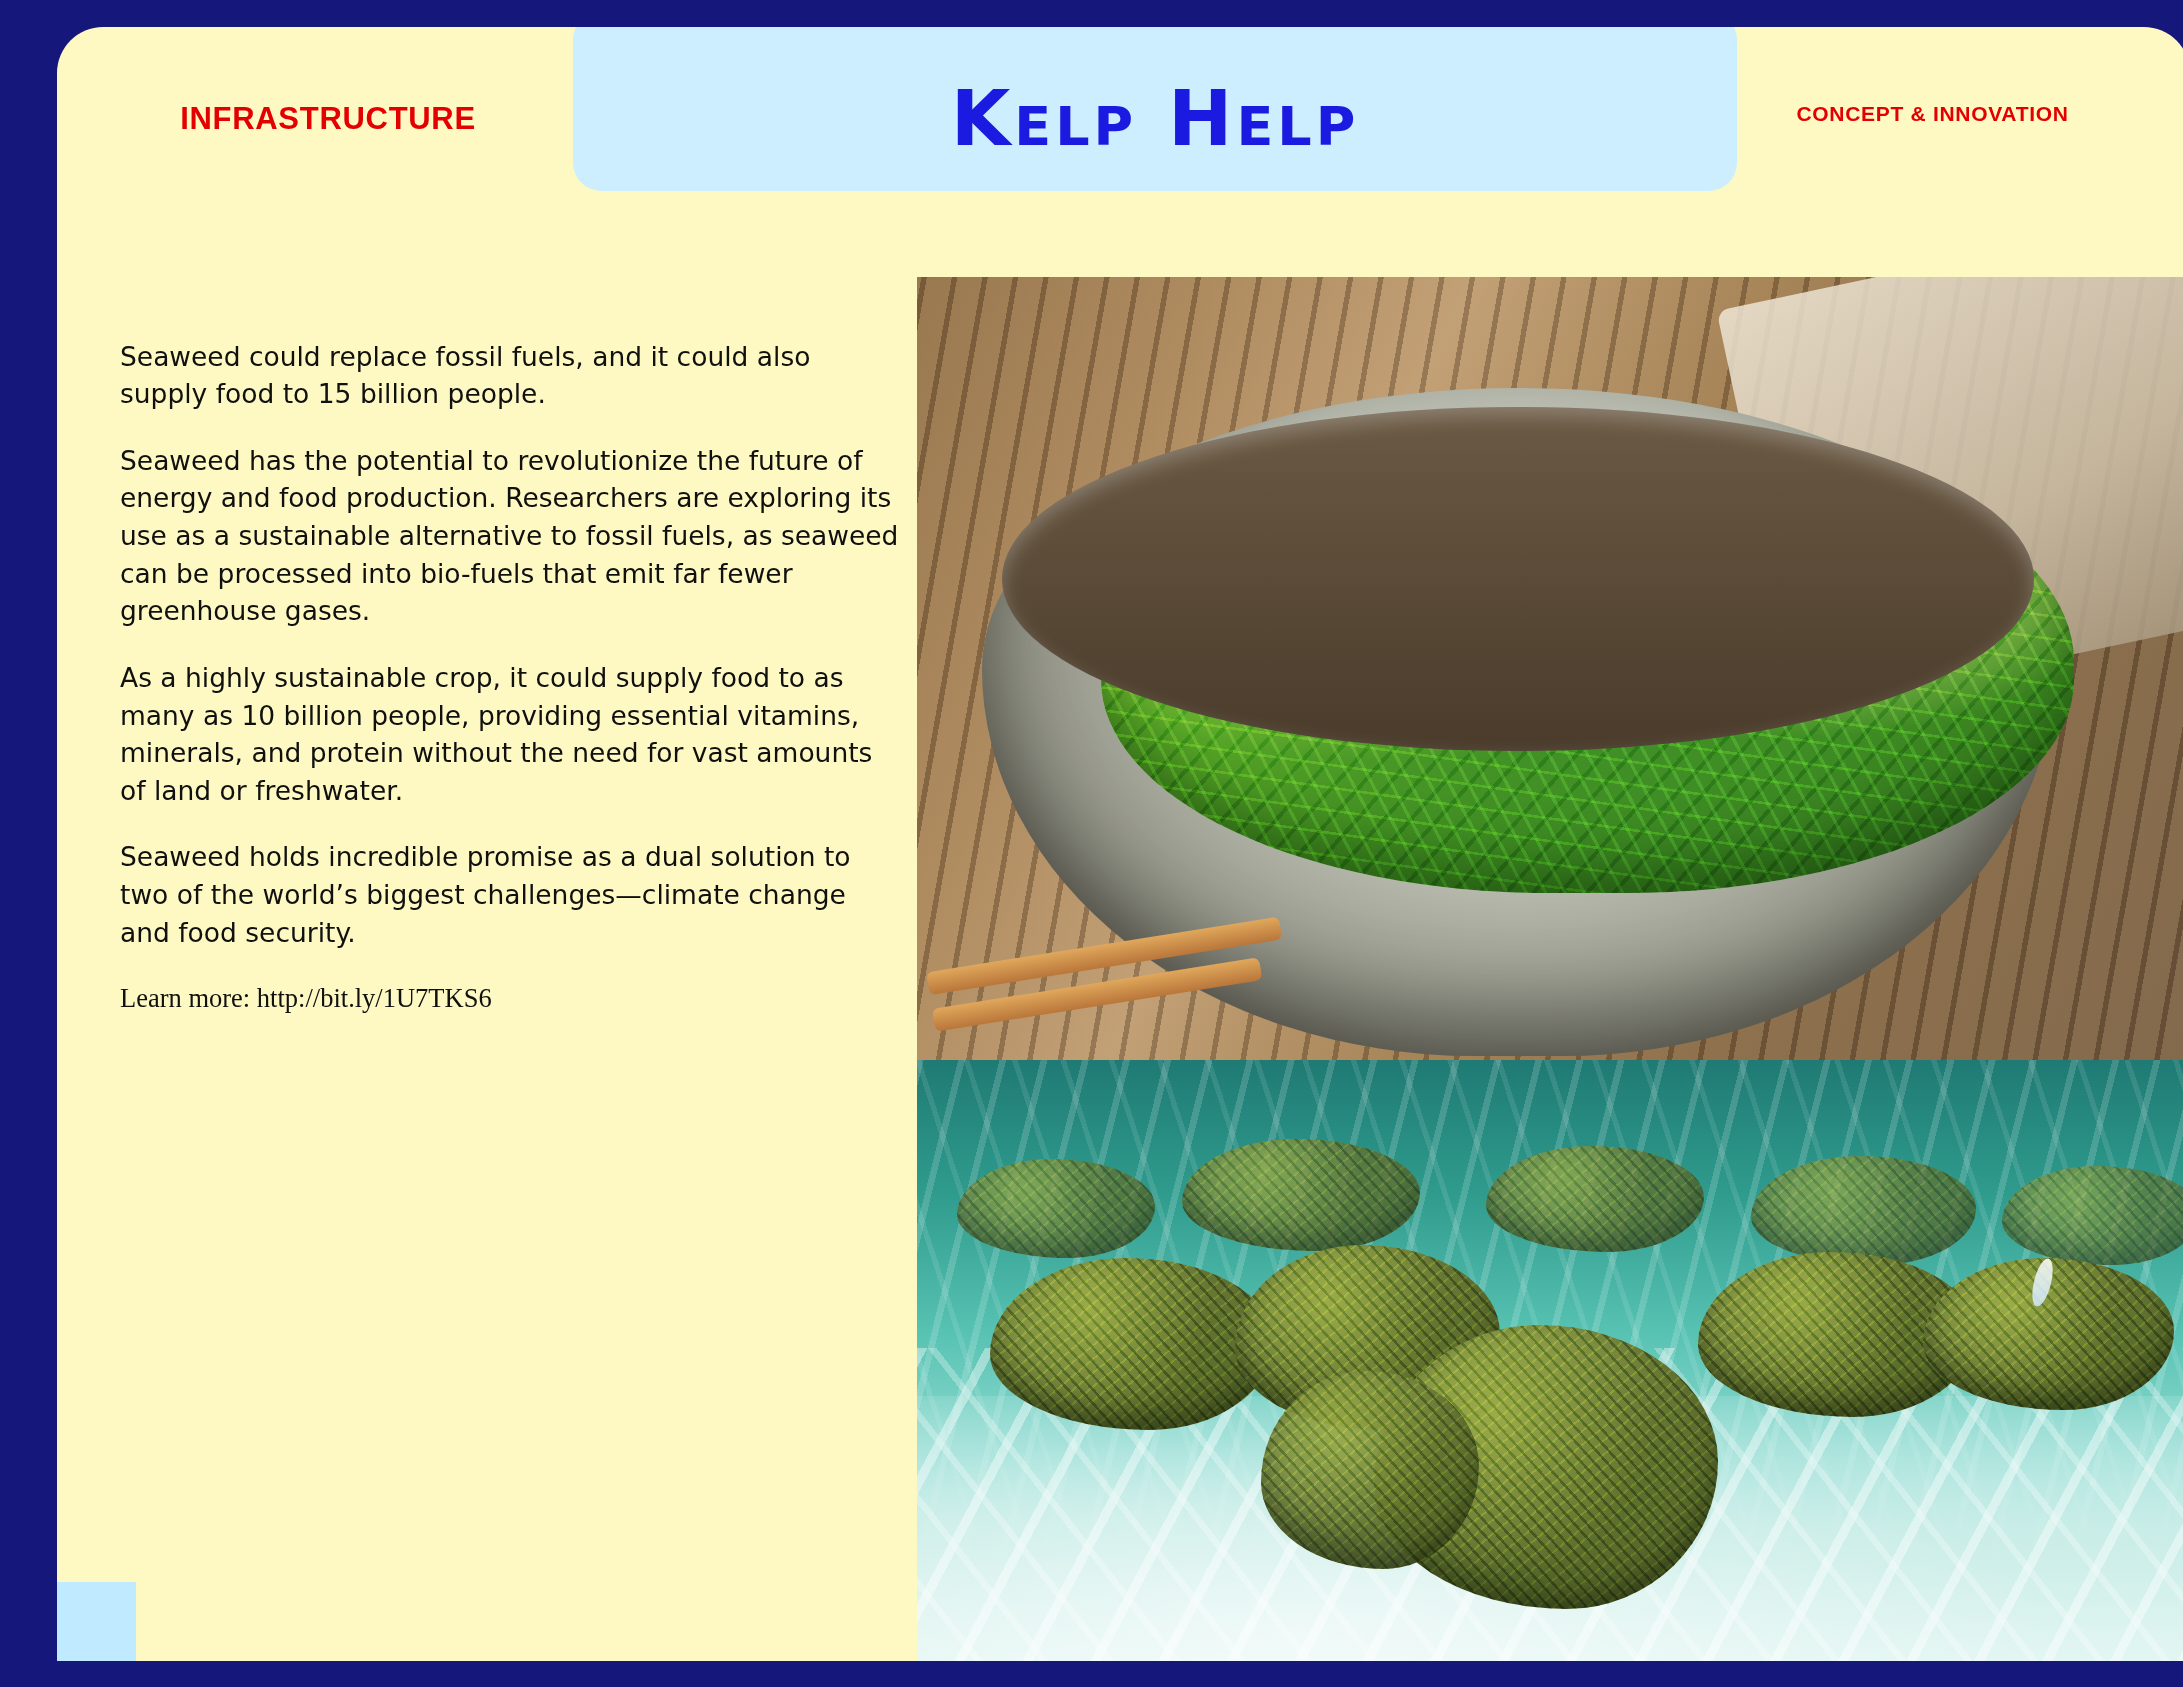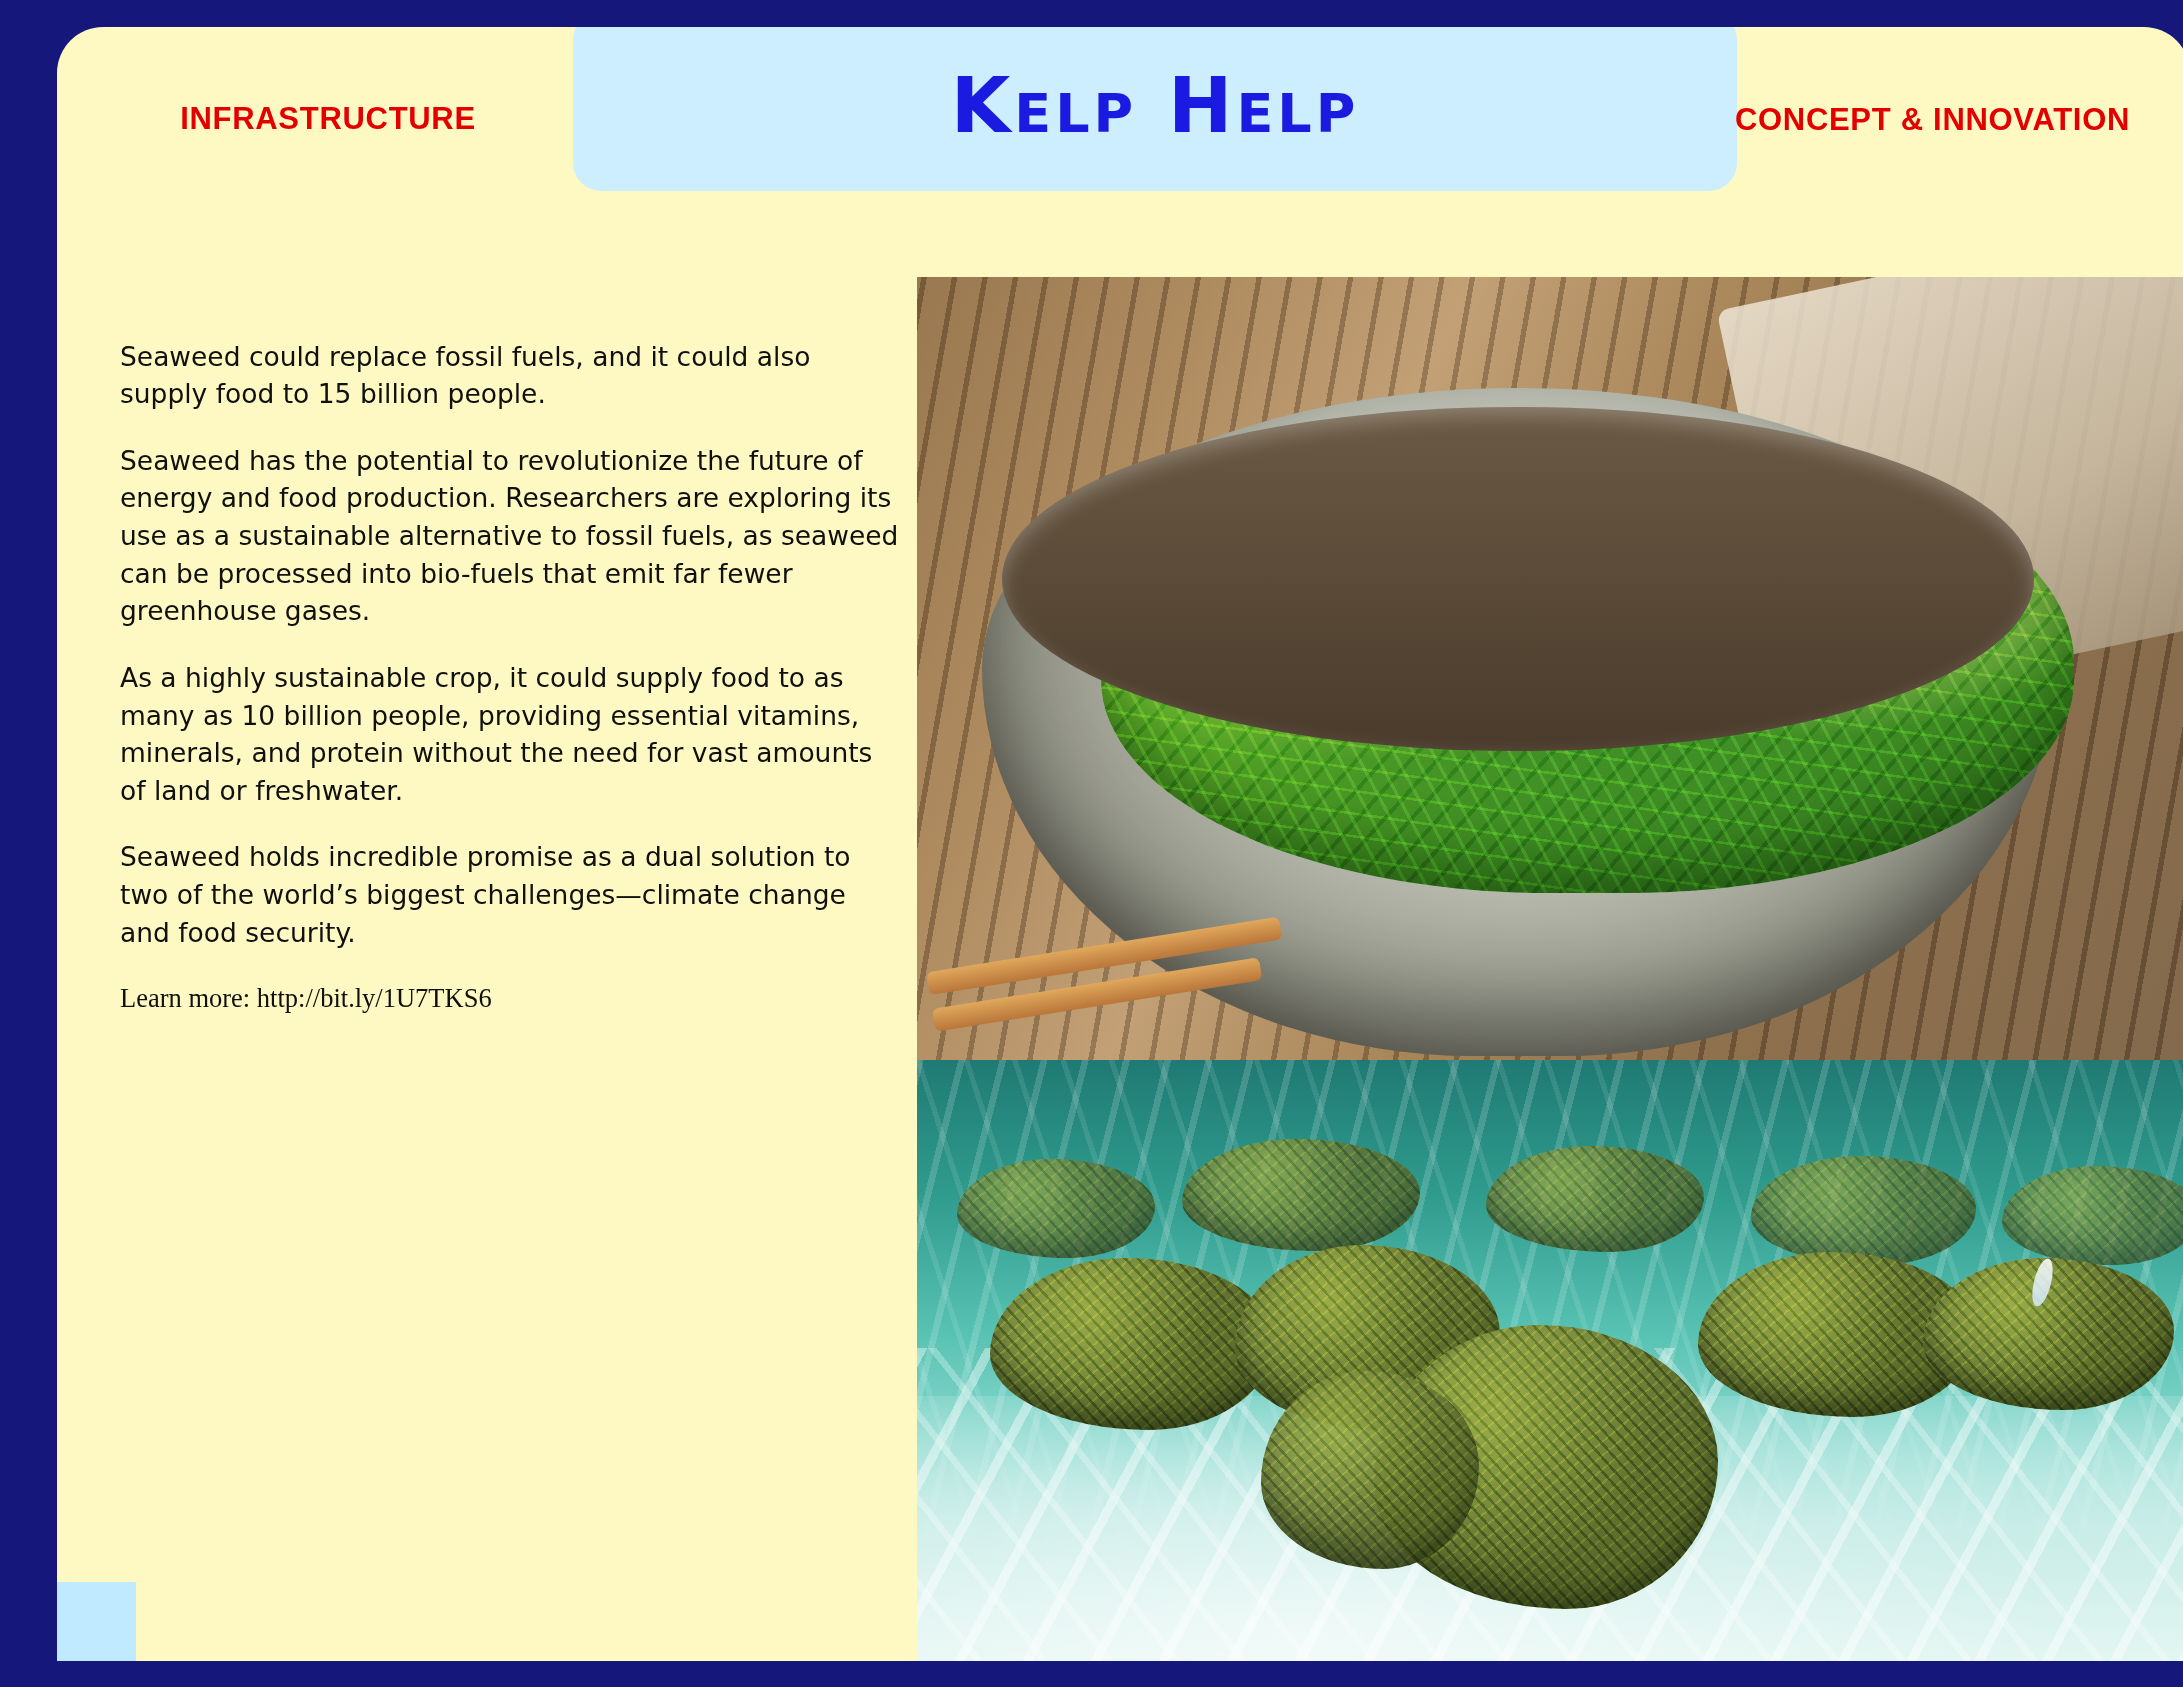--- a/index.html
+++ b/index.html
@@ -51,21 +51,21 @@
     width: 1164px;
     height: 179px;
     background: #cdeeff;
     border-radius: 28px;
     box-shadow: 0 0 0 0 transparent;
   }
 
   .title-text {
     position: absolute;
     left: 516px;
-    top: 34px;
+    top: 47px;
     width: 1164px;
     text-align: center;
     font-family: "DejaVu Sans", sans-serif;
     font-weight: bold;
     font-size: 77px;
     letter-spacing: 4px;
     color: #1a1ae0;
     font-variant: small-caps;
     text-transform: capitalize;
   }
@@ -83,21 +83,21 @@
   }
 
   .header-right {
     position: absolute;
     right: 46px;
     top: 74px;
     width: 423px;
     text-align: center;
     color: #e30000;
     font-weight: bold;
-    font-size: 31px;
+    font-size: 21px;
     line-height: 1.22;
     letter-spacing: 0.7px;
   }
 
   
   .text-col {
     position: absolute;
     left: 63px;
     top: 311px;
     width: 784px;

